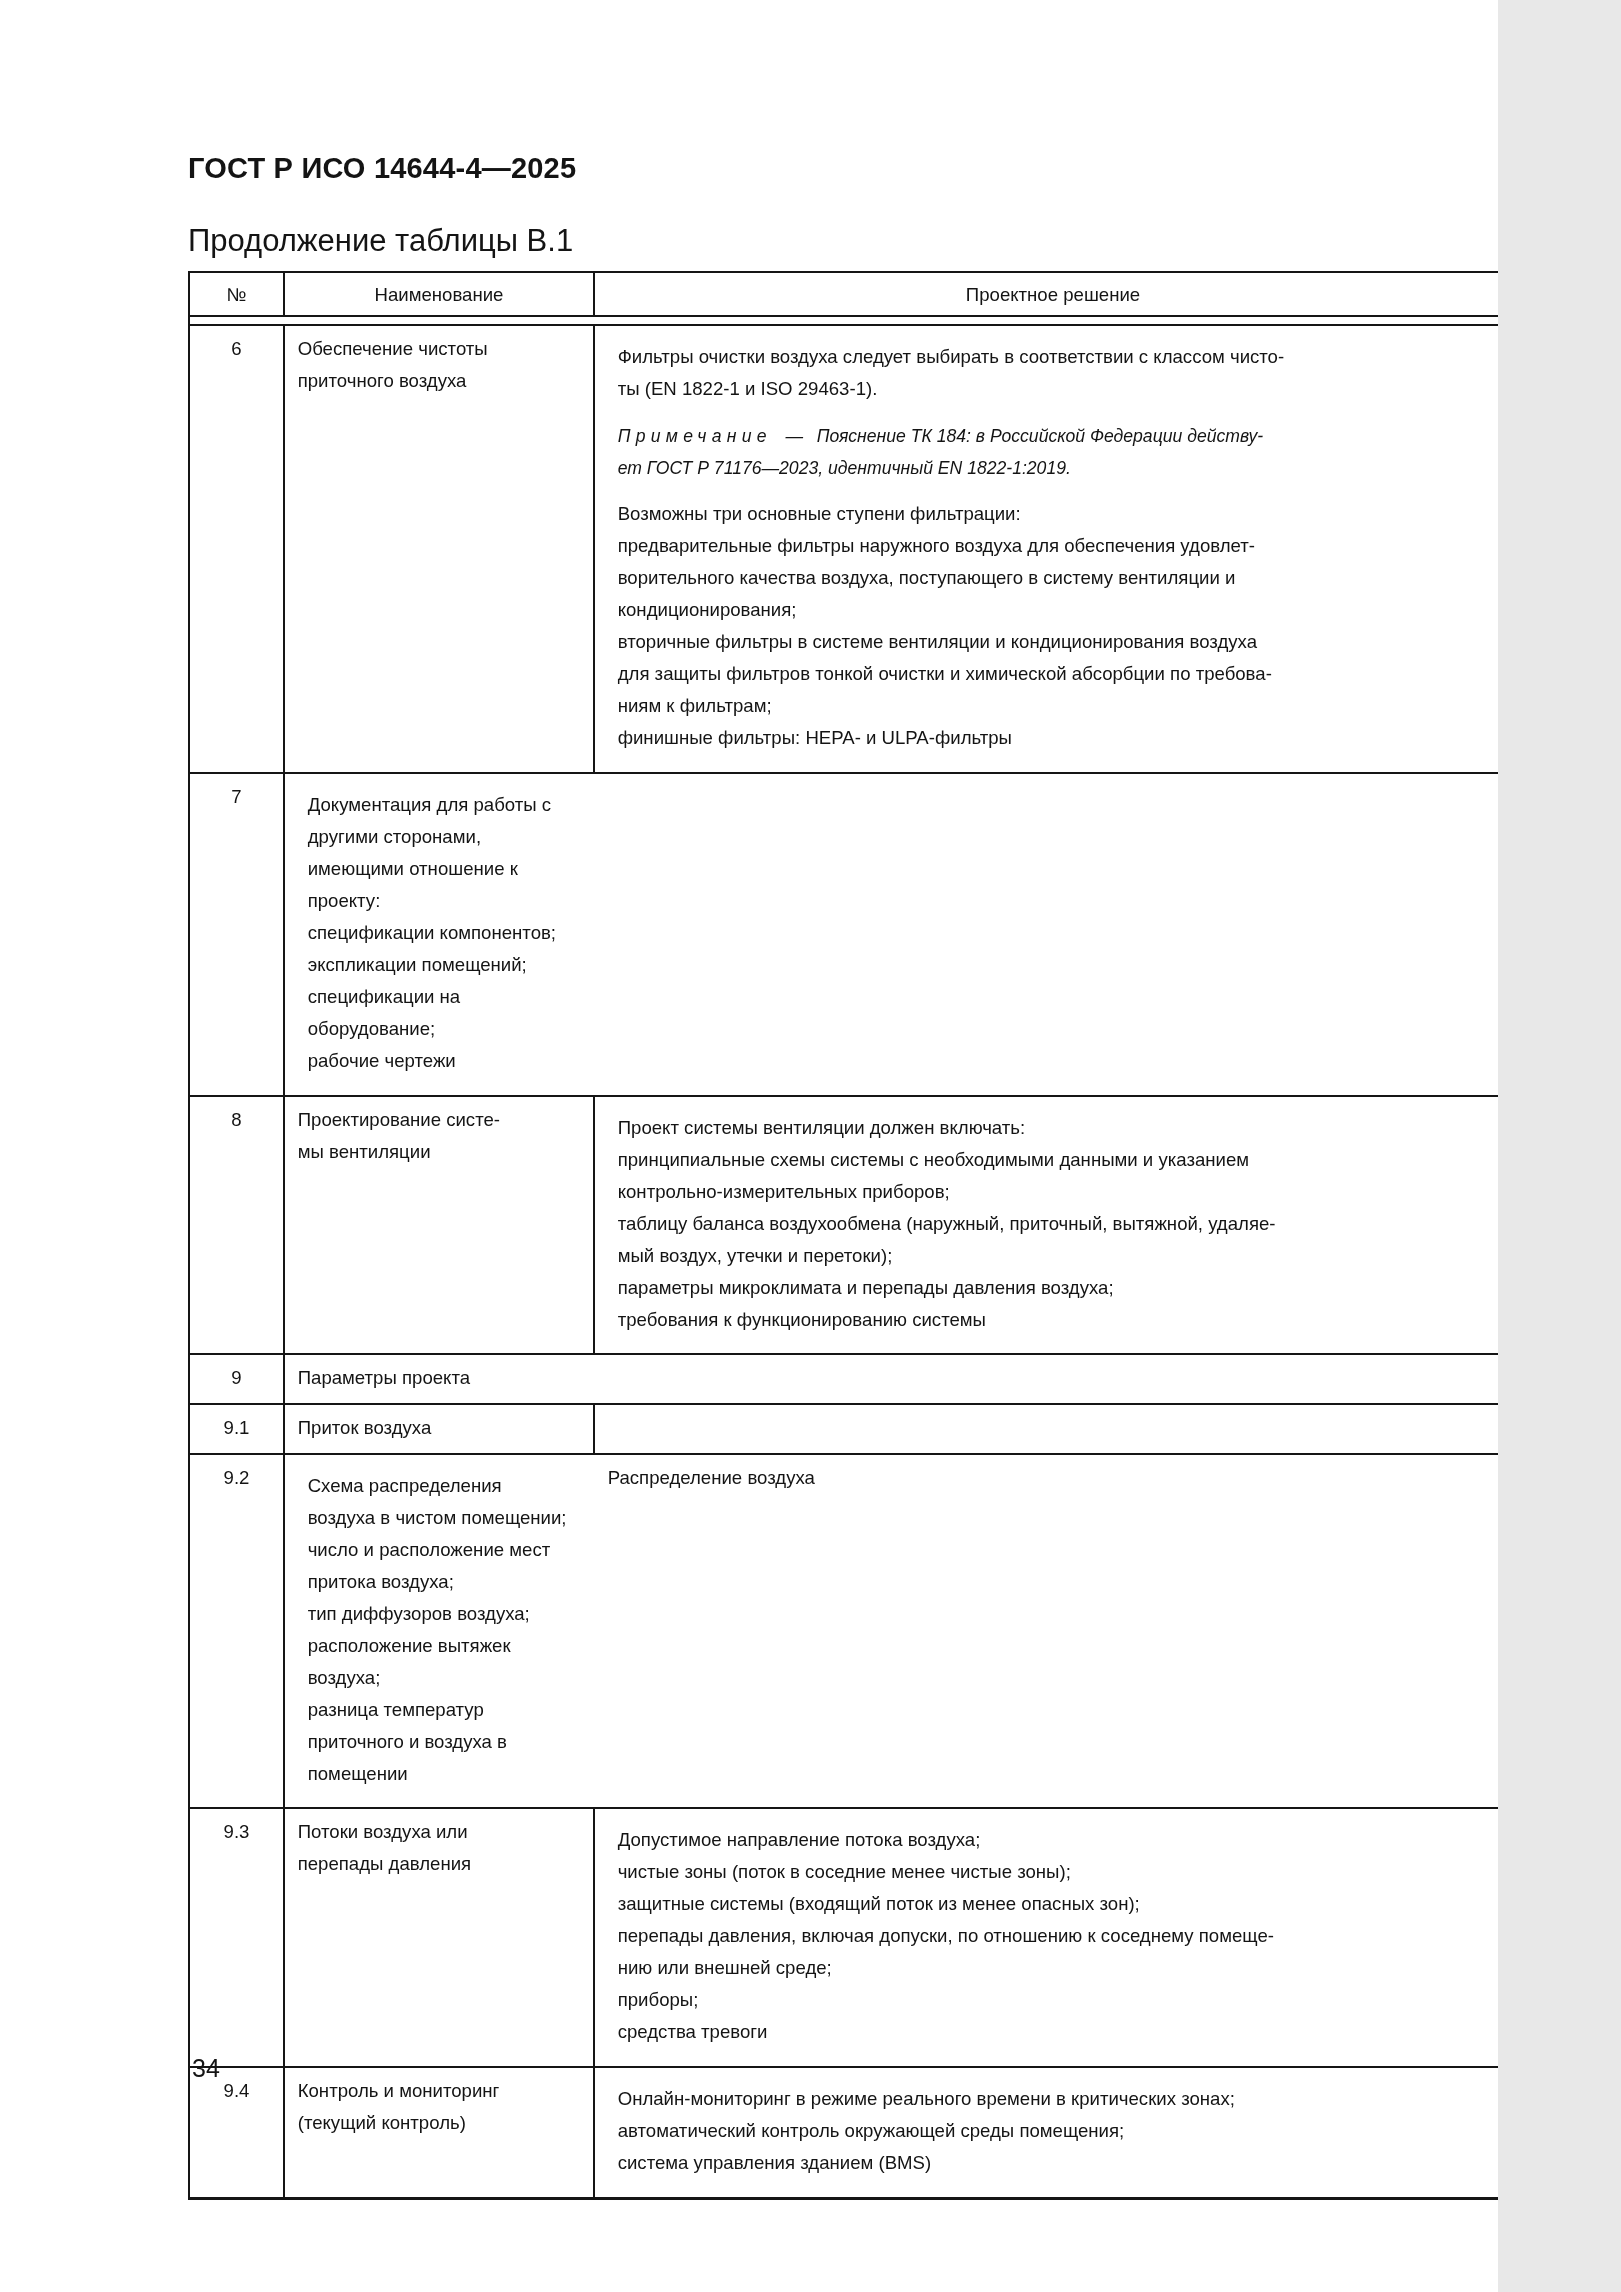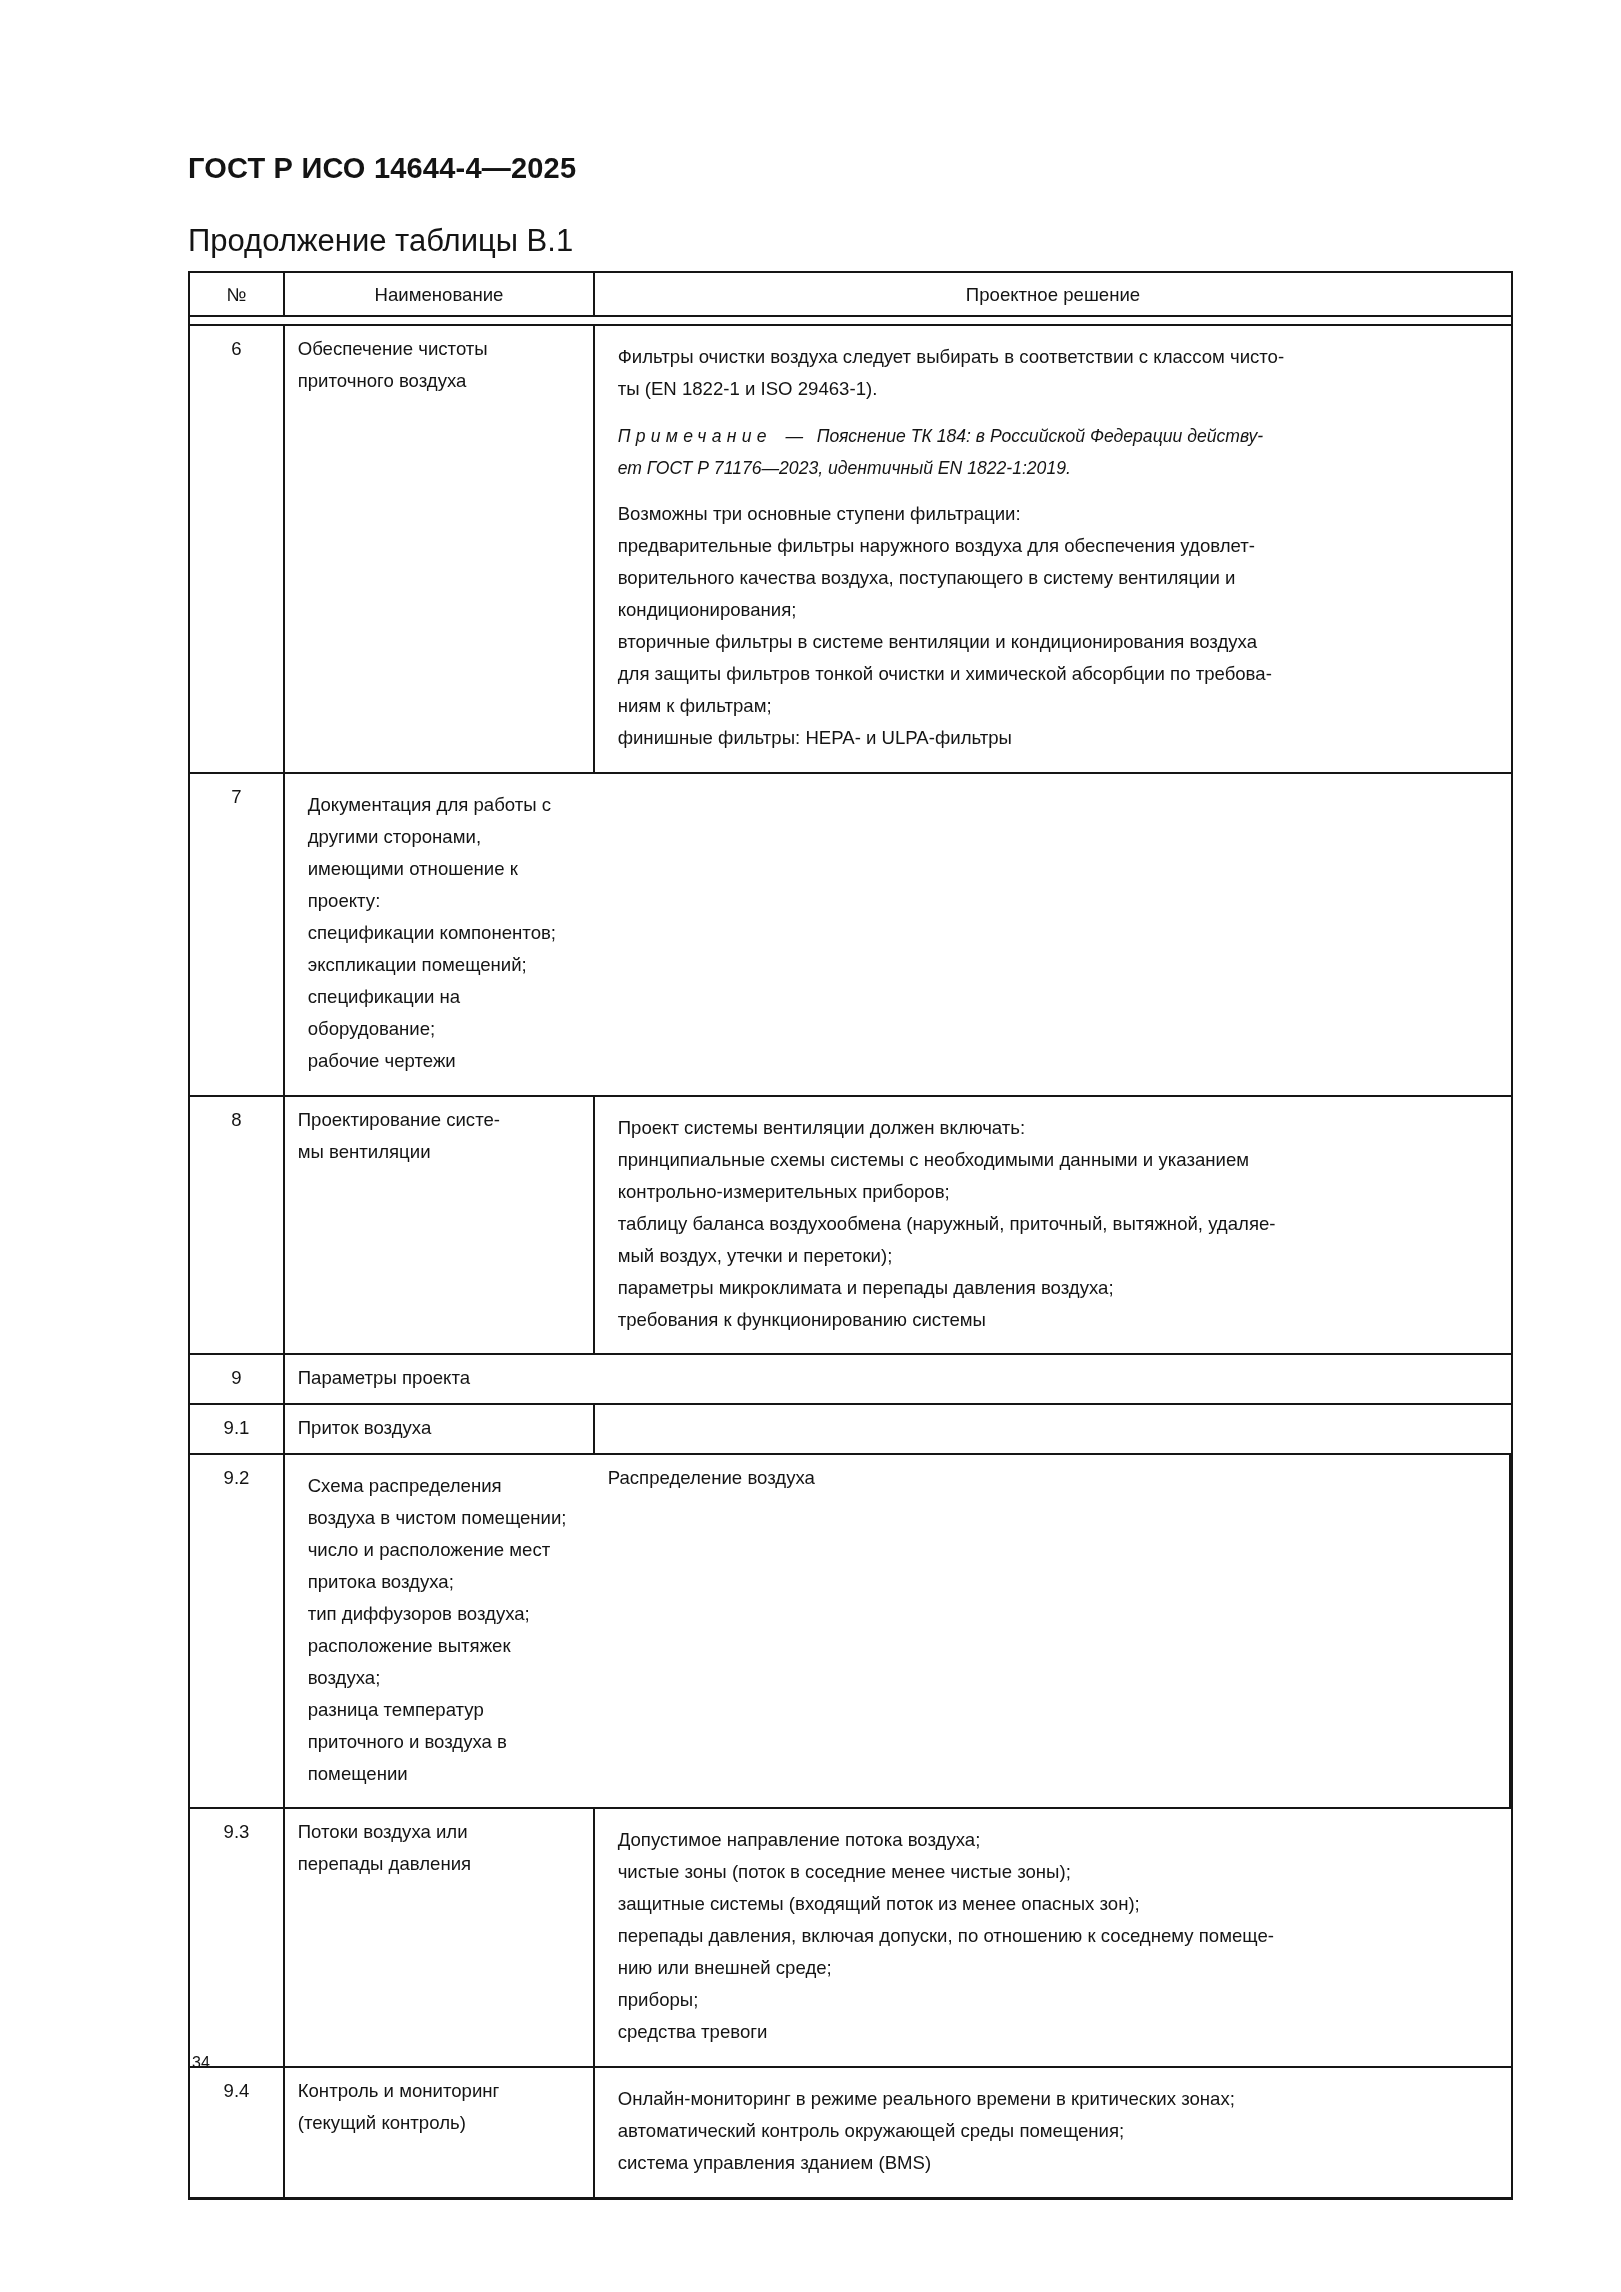--- a/index.html
+++ b/index.html
@@ -1,18 +1,18 @@
 <!DOCTYPE html>
 <html><head>
 <meta charset="utf-8">
 <style>
   html,body { margin:0; padding:0; background:#e8e8e8; }
   .page {
     position:relative;
-    width:1621px; height:2293px;
+    width:1498px; height:2293px;
     background:#ffffff;
     font-family:"Liberation Sans", sans-serif;
     color:#141414;
     overflow:hidden;
   }
   .doc-code {
     position:absolute; left:188px; top:152px;
     font-size:29px; font-weight:bold; letter-spacing:0.2px;
   }
   .table-caption {
@@ -60,21 +60,21 @@
   .span-row .cell-name { border-right:none; }
   .cell-solution { padding:6.9px 15.7px 9.8px 14.7px; }
   .cell-solution p { margin:8px; white-space:pre-line; }
   .cell-solution p + p { margin-top:14.7px; }
   .note { font-style:italic; font-size:17.6px; }
   .note-label { letter-spacing:0.30em; }
   .note-dash { margin:0 13.7px; }
   .note-text { white-space:pre-line; }
   .page-number {
     position:absolute; left:192px; top:2054px;
-    font-size:16px;
+    font-size:25px;
   }
 </style>
 </head>
 <body>
 
 <div class="page">
 
   <div class="doc-code">ГОСТ Р ИСО 14644-4—2025</div>
 
   <div class="table-caption">Продолжение таблицы В.1</div>

